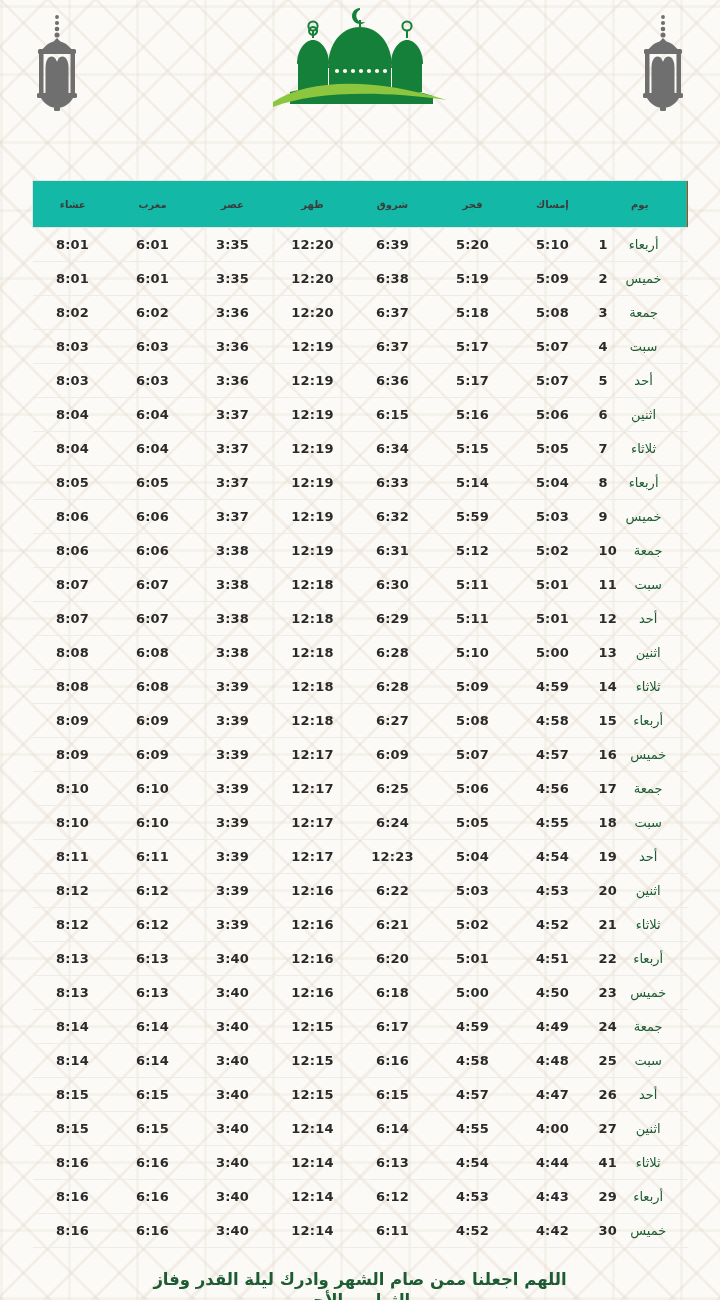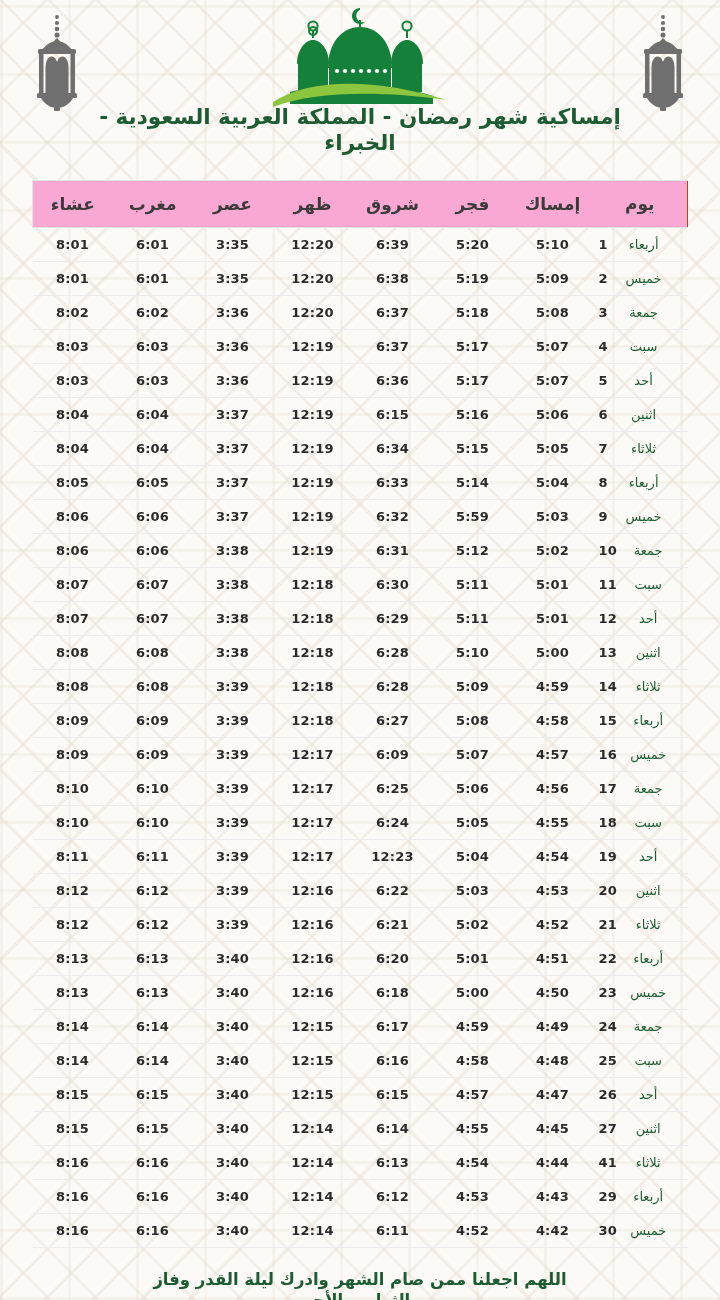--- a/index.html
+++ b/index.html
@@ -36,22 +36,22 @@
     font-size:21.5px;font-weight:bold;line-height:1.22;
     letter-spacing:0px;
     padding:0 95px;
     box-sizing:border-box;
   }
 
   
   .table-wrap{position:relative;margin:12px 32px 0 32px;}
   table.imsakia{width:100%;border-collapse:collapse;table-layout:fixed;}
   table.imsakia thead th{
-    background:#f9a8d4;
-    font-size:17px;font-weight:bold;color:#3b3b3b;
+    background:#14b8a6;
+    font-size:10px;font-weight:bold;color:#3b3b3b;
     height:44px;vertical-align:middle;text-align:center;
     border-top:1px solid #e4e4e4;
     border-bottom:1px solid #e4e4e4;
   }
   table.imsakia thead th:first-child{border-right:1px solid #c2410c;}
   table.imsakia thead th:last-child{border-left:1px solid #e4e4e4;}
   table.imsakia tbody td{
     height:31px;vertical-align:middle;text-align:center;
     font-size:13px;font-weight:bold;color:#2a2a2a;
     border-bottom:1px solid #ececec;
@@ -155,21 +155,20 @@
           <rect x="48.5" y="46" width="4.5" height="40"></rect>
           <path d="M23.5 86 L23.5 60 C23.5 53 26 48.5 29.6 48.5 C33.2 48.5 35.7 53 35.7 60 L35.7 86 Z"></path>
           <path d="M34.3 86 L34.3 60 C34.3 53 36.8 48.5 40.4 48.5 C44 48.5 46.5 53 46.5 60 L46.5 86 Z"></path>
           <rect x="15" y="85" width="40" height="5" rx="1.6"></rect>
           <path d="M19 90 C19 90 24 100 35 100 C46 100 51 90 51 90 Z"></path>
           <rect x="32" y="99" width="6" height="4" rx="1.2"></rect>
         </g>
       </svg>
     </div>
 
-    <div class="title">إمساكية شهر رمضان - المملكة العربية السعودية - الخبراء</div>
   </div>
 
   <div class="table-wrap">
     <table class="imsakia">
       <colgroup>
         <col class="c-day">
           <col class="c-t">
           <col class="c-t">
           <col class="c-t">
         <col class="c-t">
@@ -445,21 +444,21 @@
             <td>4:47</td>
             <td>4:57</td>
             <td>6:15</td>
             <td>12:15</td>
             <td>3:40</td>
             <td>6:15</td>
             <td>8:15</td>
           </tr>
           <tr>
             <td class="daycell"><span class="num">27</span><span class="dname">اثنين</span></td>
-            <td>4:45</td>
+            <td>4:00</td>
             <td>4:55</td>
             <td>6:14</td>
             <td>12:14</td>
             <td>3:40</td>
             <td>6:15</td>
             <td>8:15</td>
           </tr>
           <tr>
             <td class="daycell"><span class="num">41</span><span class="dname">ثلاثاء</span></td>
             <td>4:44</td>

